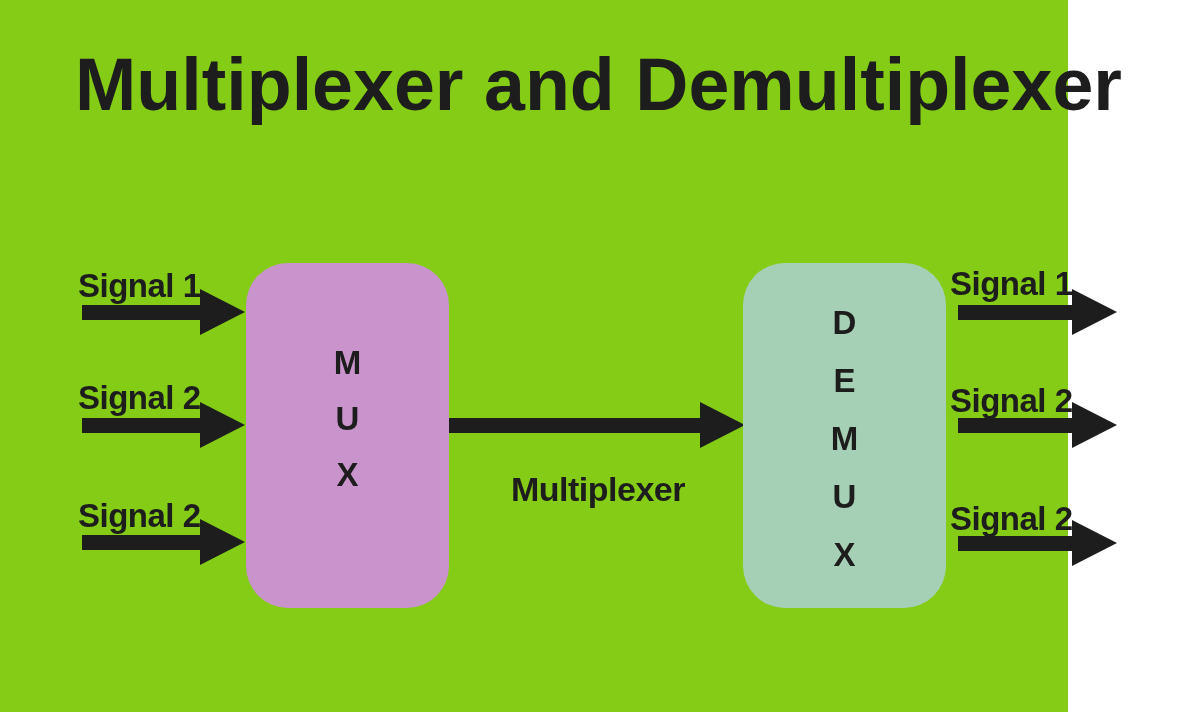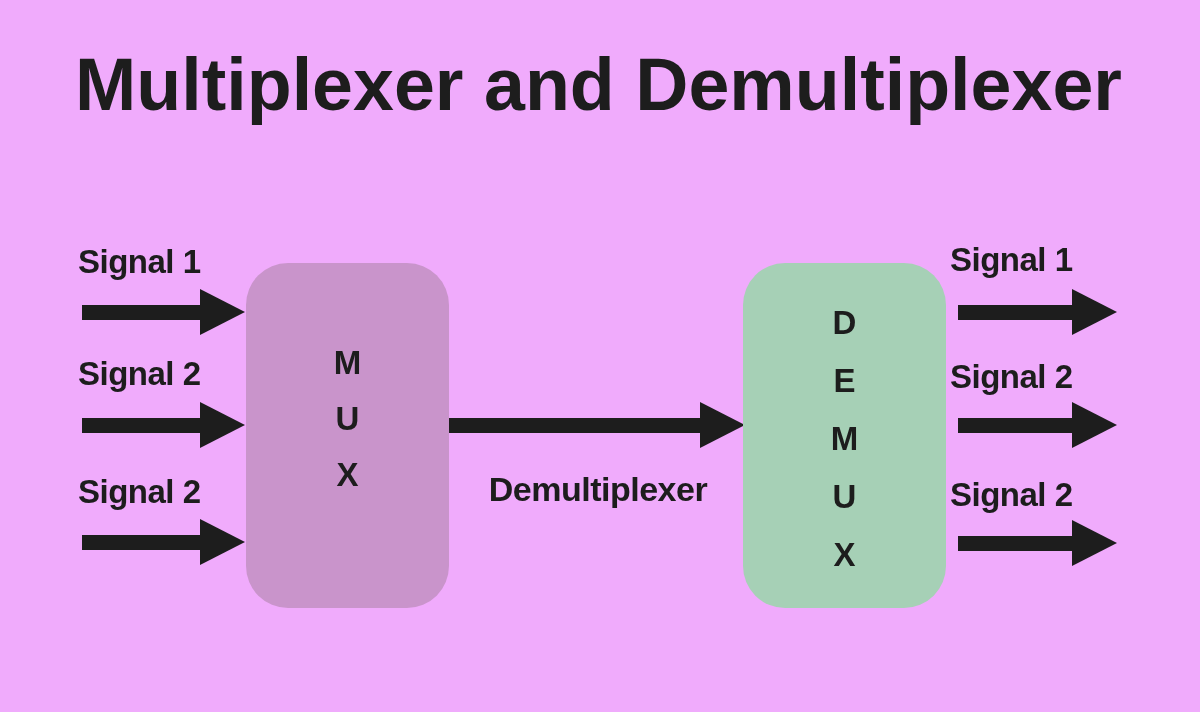--- a/index.html
+++ b/index.html
@@ -9,41 +9,42 @@
   }
   * { margin: 0; padding: 0; box-sizing: border-box; }
   html, body {
     width: 1200px; height: 712px;
     background: #ffffff;
     overflow: hidden;
     font-family: "Liberation Sans", sans-serif;
   }
   .canvas {
     position: relative;
-    width: 1200px; height: 712px;
-    background: #f0abfc;
+    width: 1068px; height: 712px;
+    background: #84cc16;
   }
   .title-svg {
     position: absolute;
     left: 0; top: 0;
   }
   .title-svg text {
     font-family: "Liberation Sans", sans-serif;
     font-weight: 700;
     font-size: 74px;
     fill: var(--ink);
   }
   .sig-label {
     position: absolute;
     font-size: 33px;
     font-weight: 700;
     line-height: 1;
     color: var(--ink);
     letter-spacing: -0.5px;
     white-space: nowrap;
+    margin-top: 24px;
   }
   .arrow {
     position: absolute;
     display: flex;
     align-items: center;
     height: 46px;
   }
   .arrow-shaft {
     flex: 1;
     height: 15px;
@@ -117,21 +118,21 @@
     <div>M</div>
     <div>U</div>
     <div>X</div>
   </div>
 
   <div class="arrow" style="left:449px; top:402px; width:296px;">
     <div class="arrow-shaft"></div>
     <div class="arrow-head"></div>
   </div>
   <div class="channel-label">
-    <div>Demultiplexer</div>
+    <div>Multiplexer</div>
   </div>
 
   <div class="block demux-box"></div>
   <div class="block-letters demux-letters">
     <div>D</div>
     <div>E</div>
     <div>M</div>
     <div>U</div>
     <div>X</div>
   </div>

